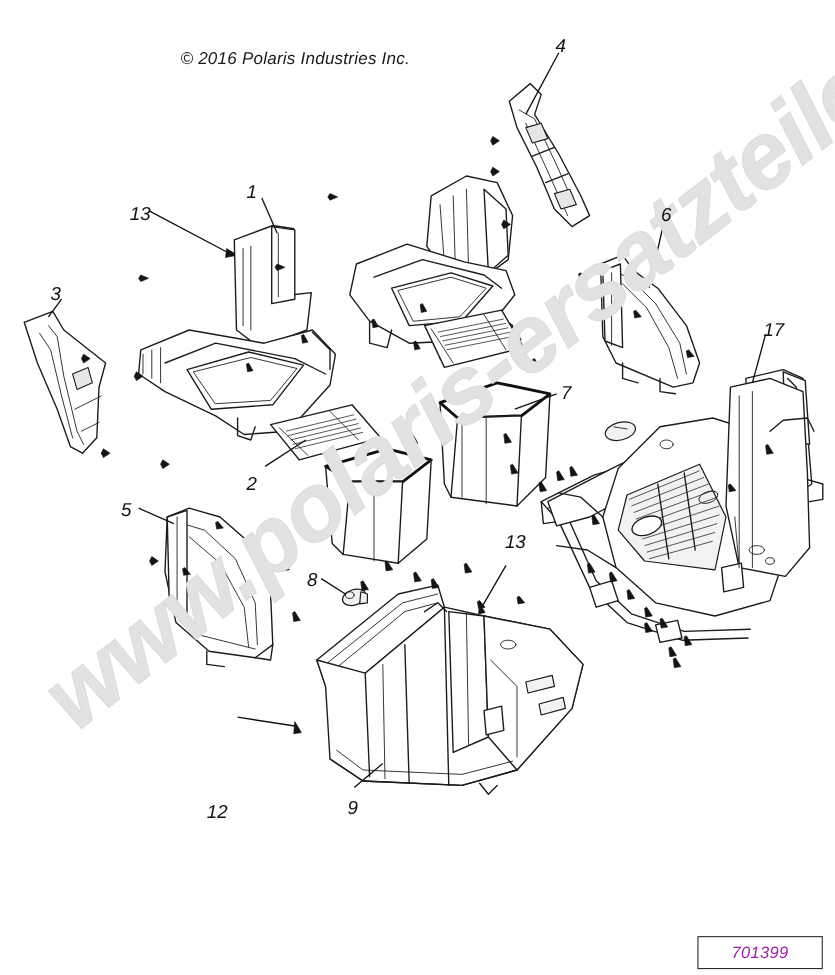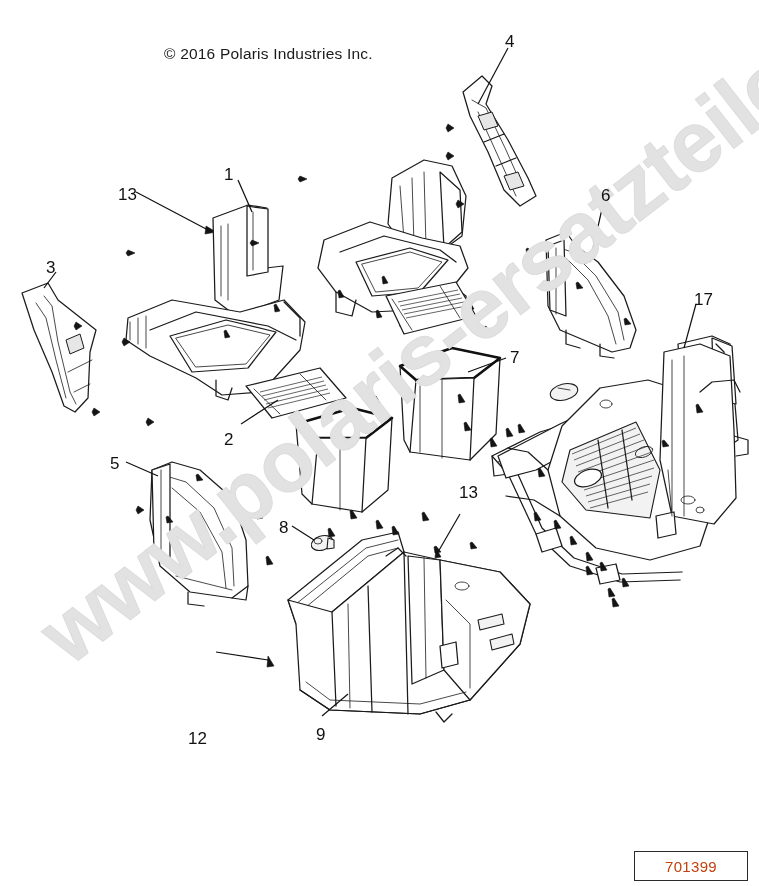--- a/index.html
+++ b/index.html
@@ -1,21 +1,21 @@
 <!DOCTYPE html>
 <html><head>
 <meta charset="utf-8">
 <style>
   html,body{margin:0;padding:0;background:#fff;}
   body{
     font-family:"Liberation Sans", sans-serif;
     width:759px;height:886px;position:relative;overflow:hidden;
     -webkit-font-smoothing:antialiased;
   }
-  #stage{position:absolute;left:0;top:0;width:654px;height:886px;background:#ffffff;}
+  #stage{position:absolute;left:0;top:0;width:654px;height:886px;background:#ffffff;font-style:italic;}
 
   
   .copyright{
     position:absolute;left:164px;top:45px;
     font-size:15.5px;color:#1a1a1a;letter-spacing:.2px;white-space:nowrap;
   }
 
   
   .watermark{
     position:absolute;left:-40px;top:330px;width:860px;
@@ -24,21 +24,21 @@
     letter-spacing:-1px;white-space:nowrap;text-align:center;
     pointer-events:none;user-select:none;
     -webkit-text-stroke:1px #dcdcdc;
   }
 
   
   .partplate{
     position:absolute;left:634px;top:851px;width:112px;height:28px;
     border:1px solid #2b2b2b;background:#fff;
     display:flex;align-items:center;justify-content:center;
-    font-size:15px;color:#c2410c;letter-spacing:.3px;
+    font-size:15px;color:#a21caf;letter-spacing:.3px;
   }
 
   
   .callout{
     position:absolute;font-size:17px;color:#111;line-height:1;
     white-space:nowrap;
   }
 
   
   #art{position:absolute;left:0;top:0;width:759px;height:886px;}

